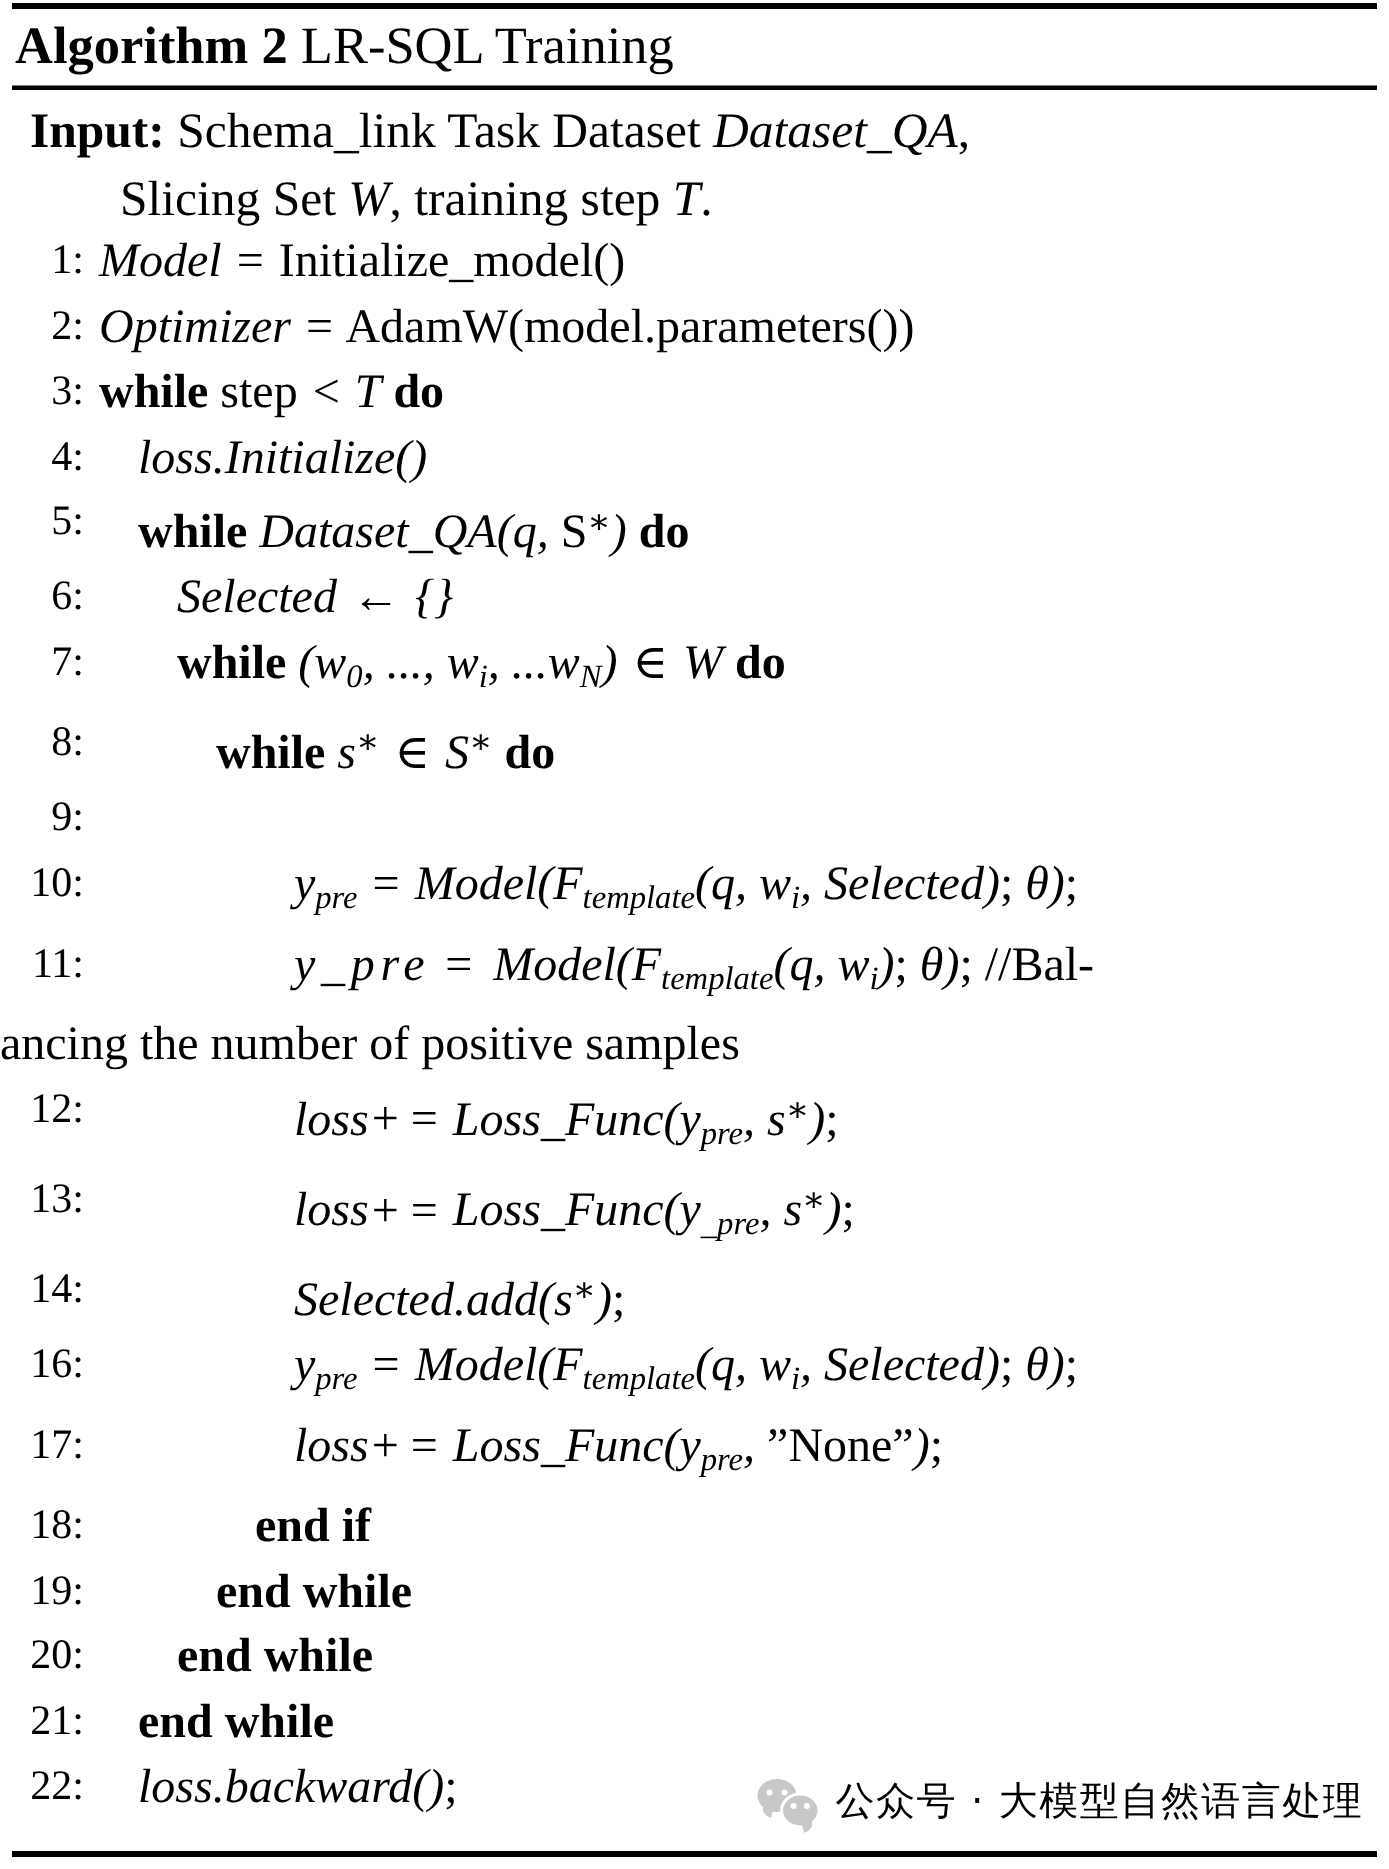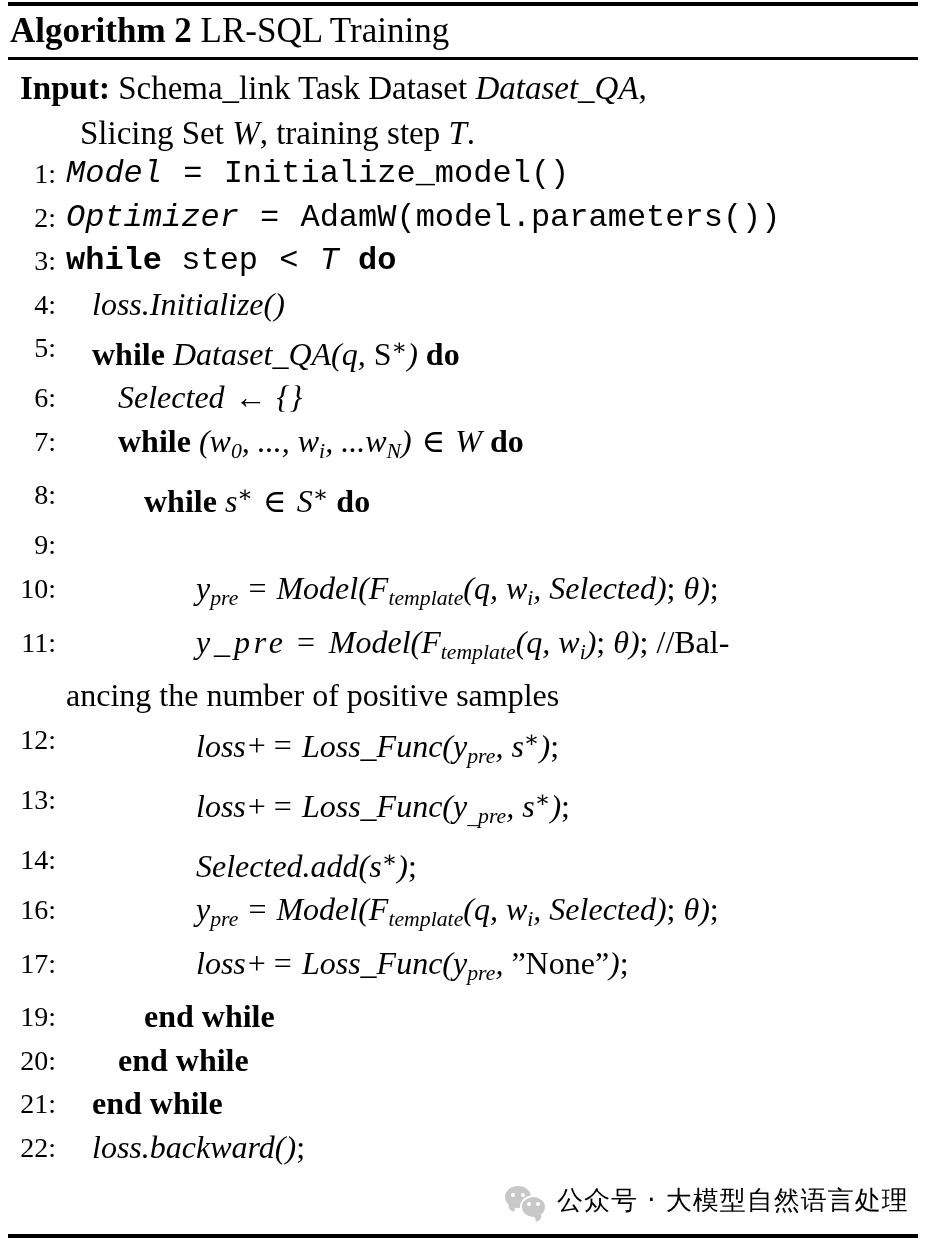--- a/index.html
+++ b/index.html
@@ -91,21 +91,21 @@
     text-align: right;
     font-size: 28px;
     line-height: 43.5px;
     font-family: "Liberation Serif", "DejaVu Serif", serif;
   }
   .ctext {
     display: block;
     padding-left: 66px;
   }
   
-  .ind0 .ctext { margin-left: 0px; font-family: Liberation Mono, monospace; }
+  .ind0 .ctext { margin-left: 0px; }
   .ind1 .ctext { margin-left: 26px; }
   .ind2 .ctext { margin-left: 52px; }
   .ind3 .ctext { margin-left: 78px; }
   .ind4 .ctext { margin-left: 104px; }
   .ind5 .ctext { margin-left: 130px; }
 
   
   .it  { font-style: italic; }
   .bd  { font-weight: bold; }
   .rm  { font-style: normal; }
@@ -116,21 +116,20 @@
   }
   .sup {
     font-size: 0.72em;
     vertical-align: 0.42em;
   }
   .op { font-style: normal; padding: 0 2px; }
   .wsp { letter-spacing: 0.12em; }
 
   .cont {
     display: block;
-    padding-left: 66px;
     font-size: 32px;
     line-height: 43.5px;
   }
 
   
   .watermark {
     position: absolute;
     left: 505px;
     top: 1183px;
     display: flex;
@@ -282,20 +281,24 @@
     <div class="cline ind5">
       <span class="lnum">16:</span>
       <span class="ctext"><span class="it">y</span><span class="sub">pre</span> <span class="op">=</span> <span class="it">Model</span><span class="it">(F</span><span class="sub">template</span><span class="it">(q, w</span><span class="sub">i</span><span class="it">, Selected</span><span class="it">)</span><span class="rm">;</span> <span class="it">θ</span><span class="it">)</span><span class="rm">;</span></span>
     </div>
 
     <div class="cline ind5">
       <span class="lnum">17:</span>
       <span class="ctext"><span class="it">loss</span><span class="op">+ =</span> <span class="it">Loss_Func</span><span class="it">(y</span><span class="sub">pre</span><span class="it">,</span> <span class="rm">”None”</span><span class="it">)</span><span class="rm">;</span></span>
     </div>
 
+    <div class="cline ind4">
+      <span class="lnum">18:</span>
+      <span class="ctext"><span class="bd">end if</span></span>
+    </div>
 
     <div class="cline ind3">
       <span class="lnum">19:</span>
       <span class="ctext"><span class="bd">end while</span></span>
     </div>
 
     <div class="cline ind2">
       <span class="lnum">20:</span>
       <span class="ctext"><span class="bd">end while</span></span>
     </div>

